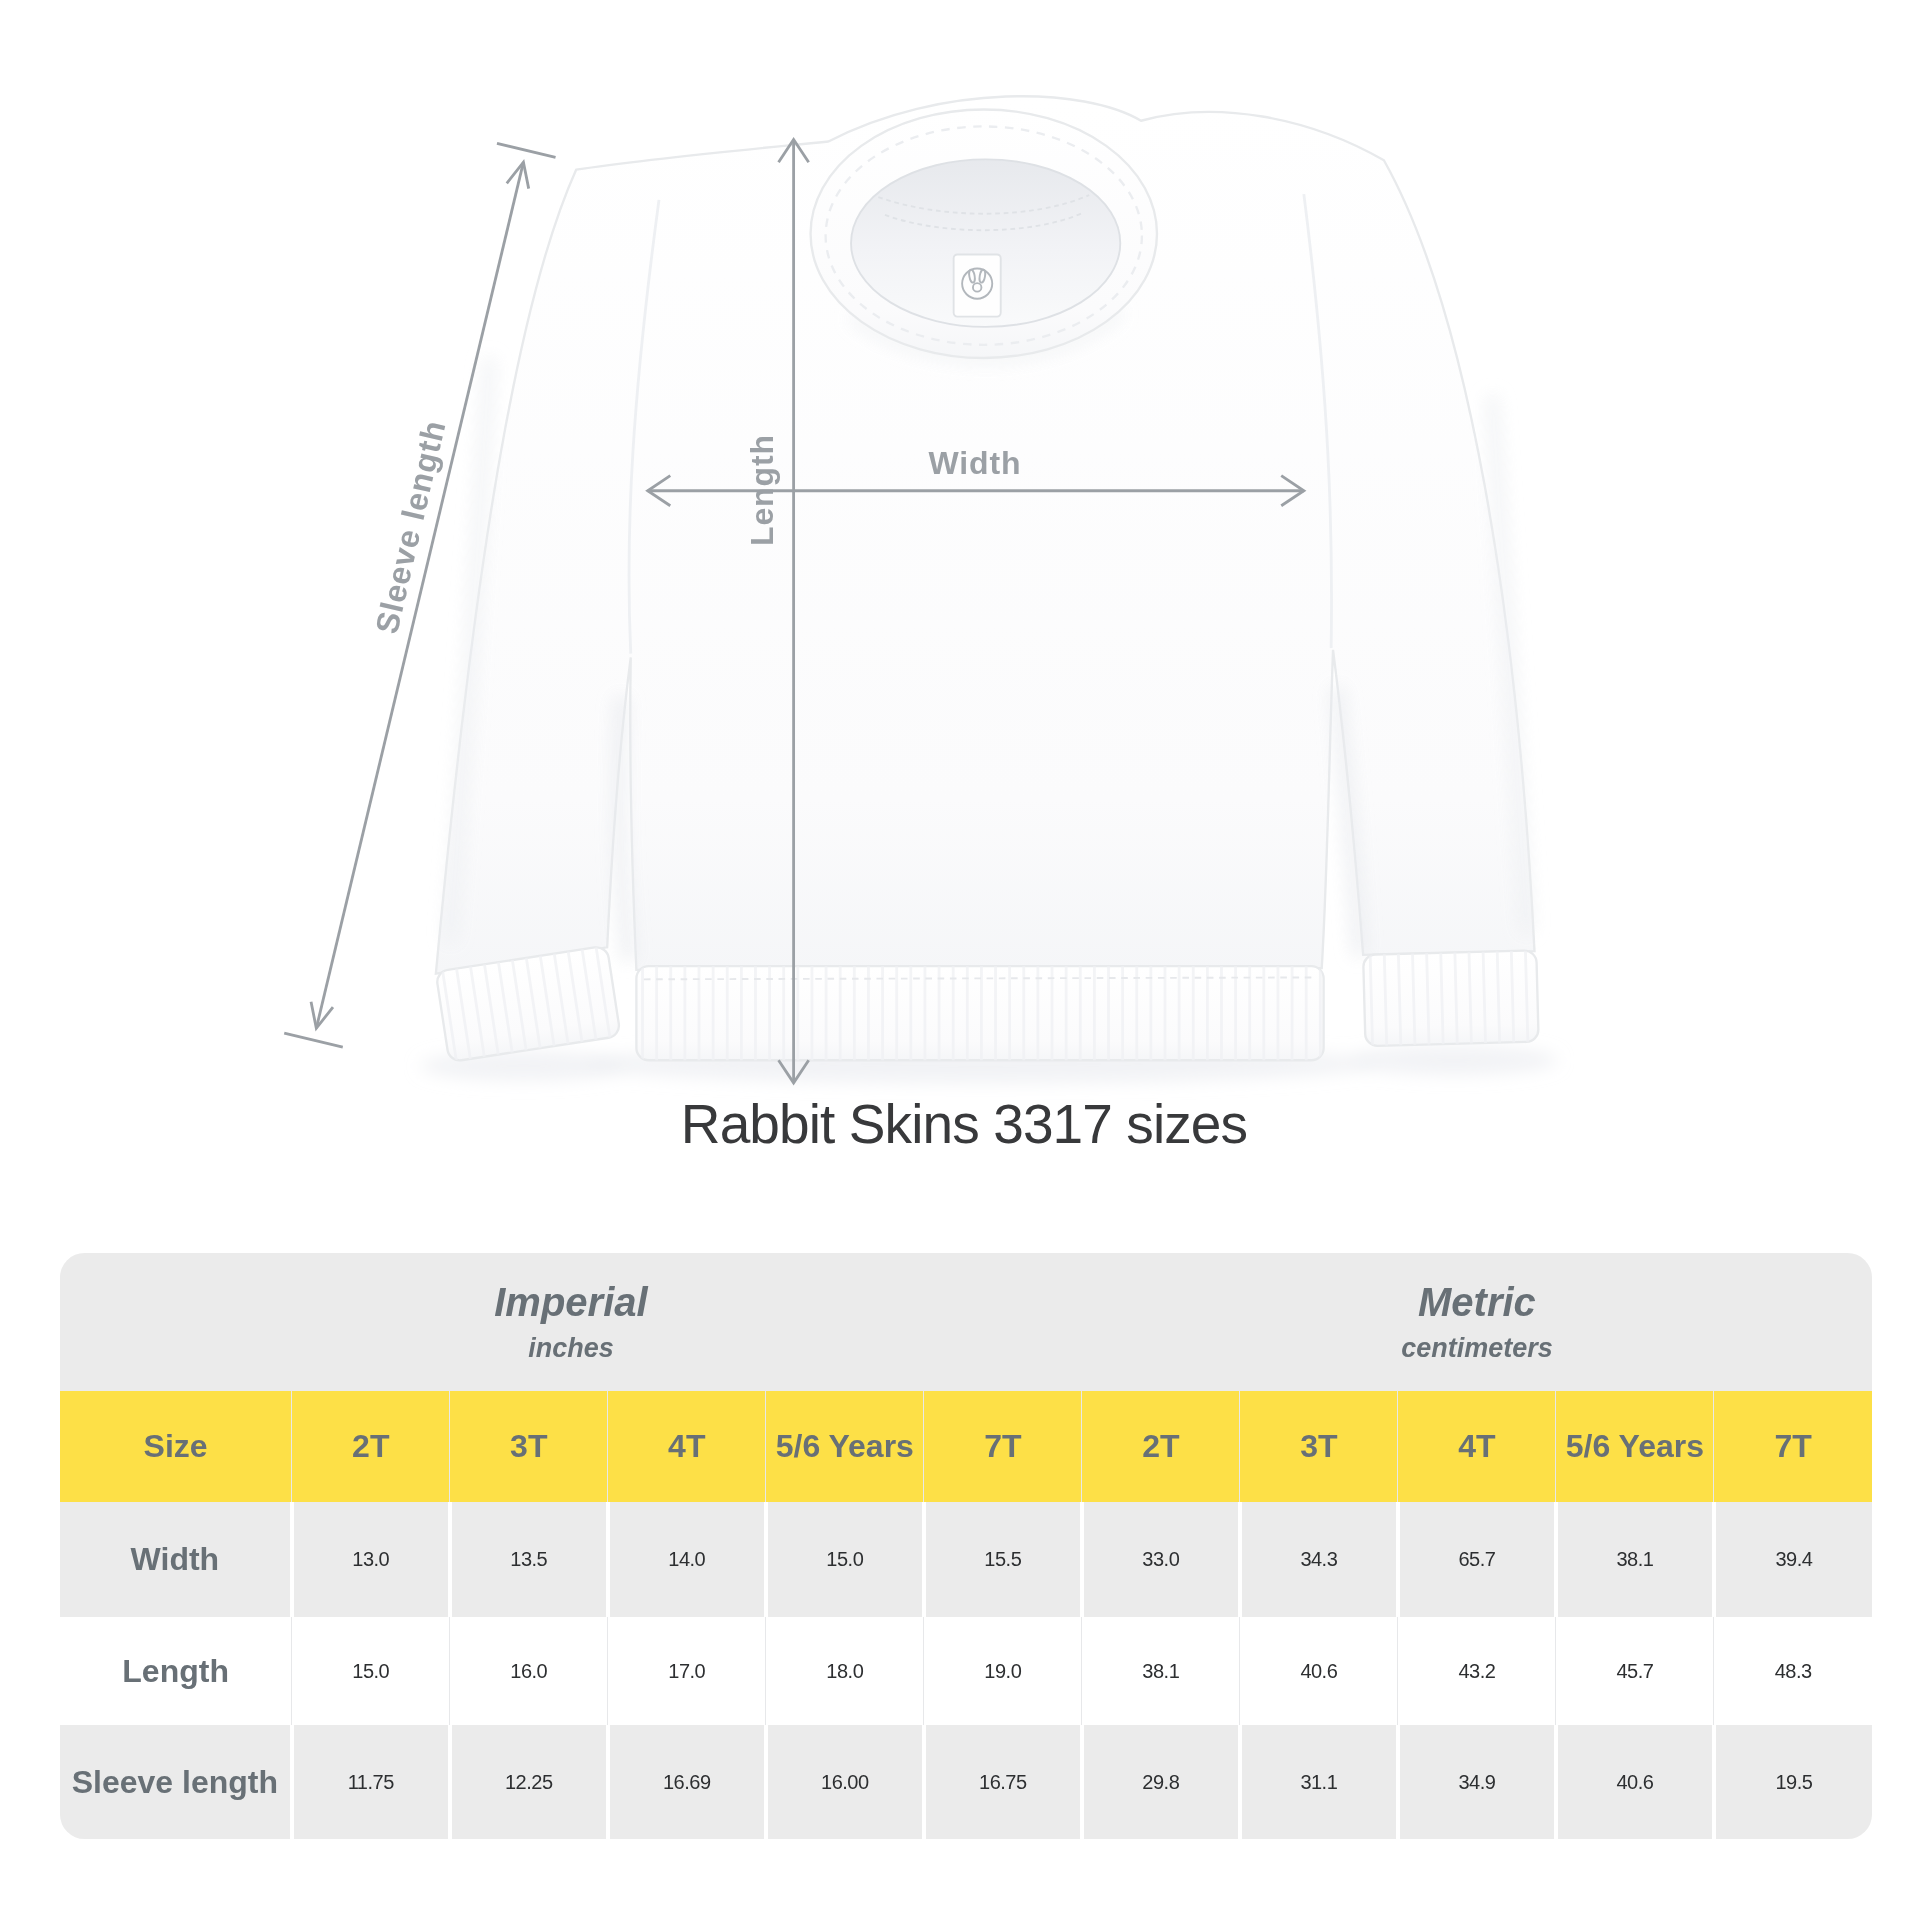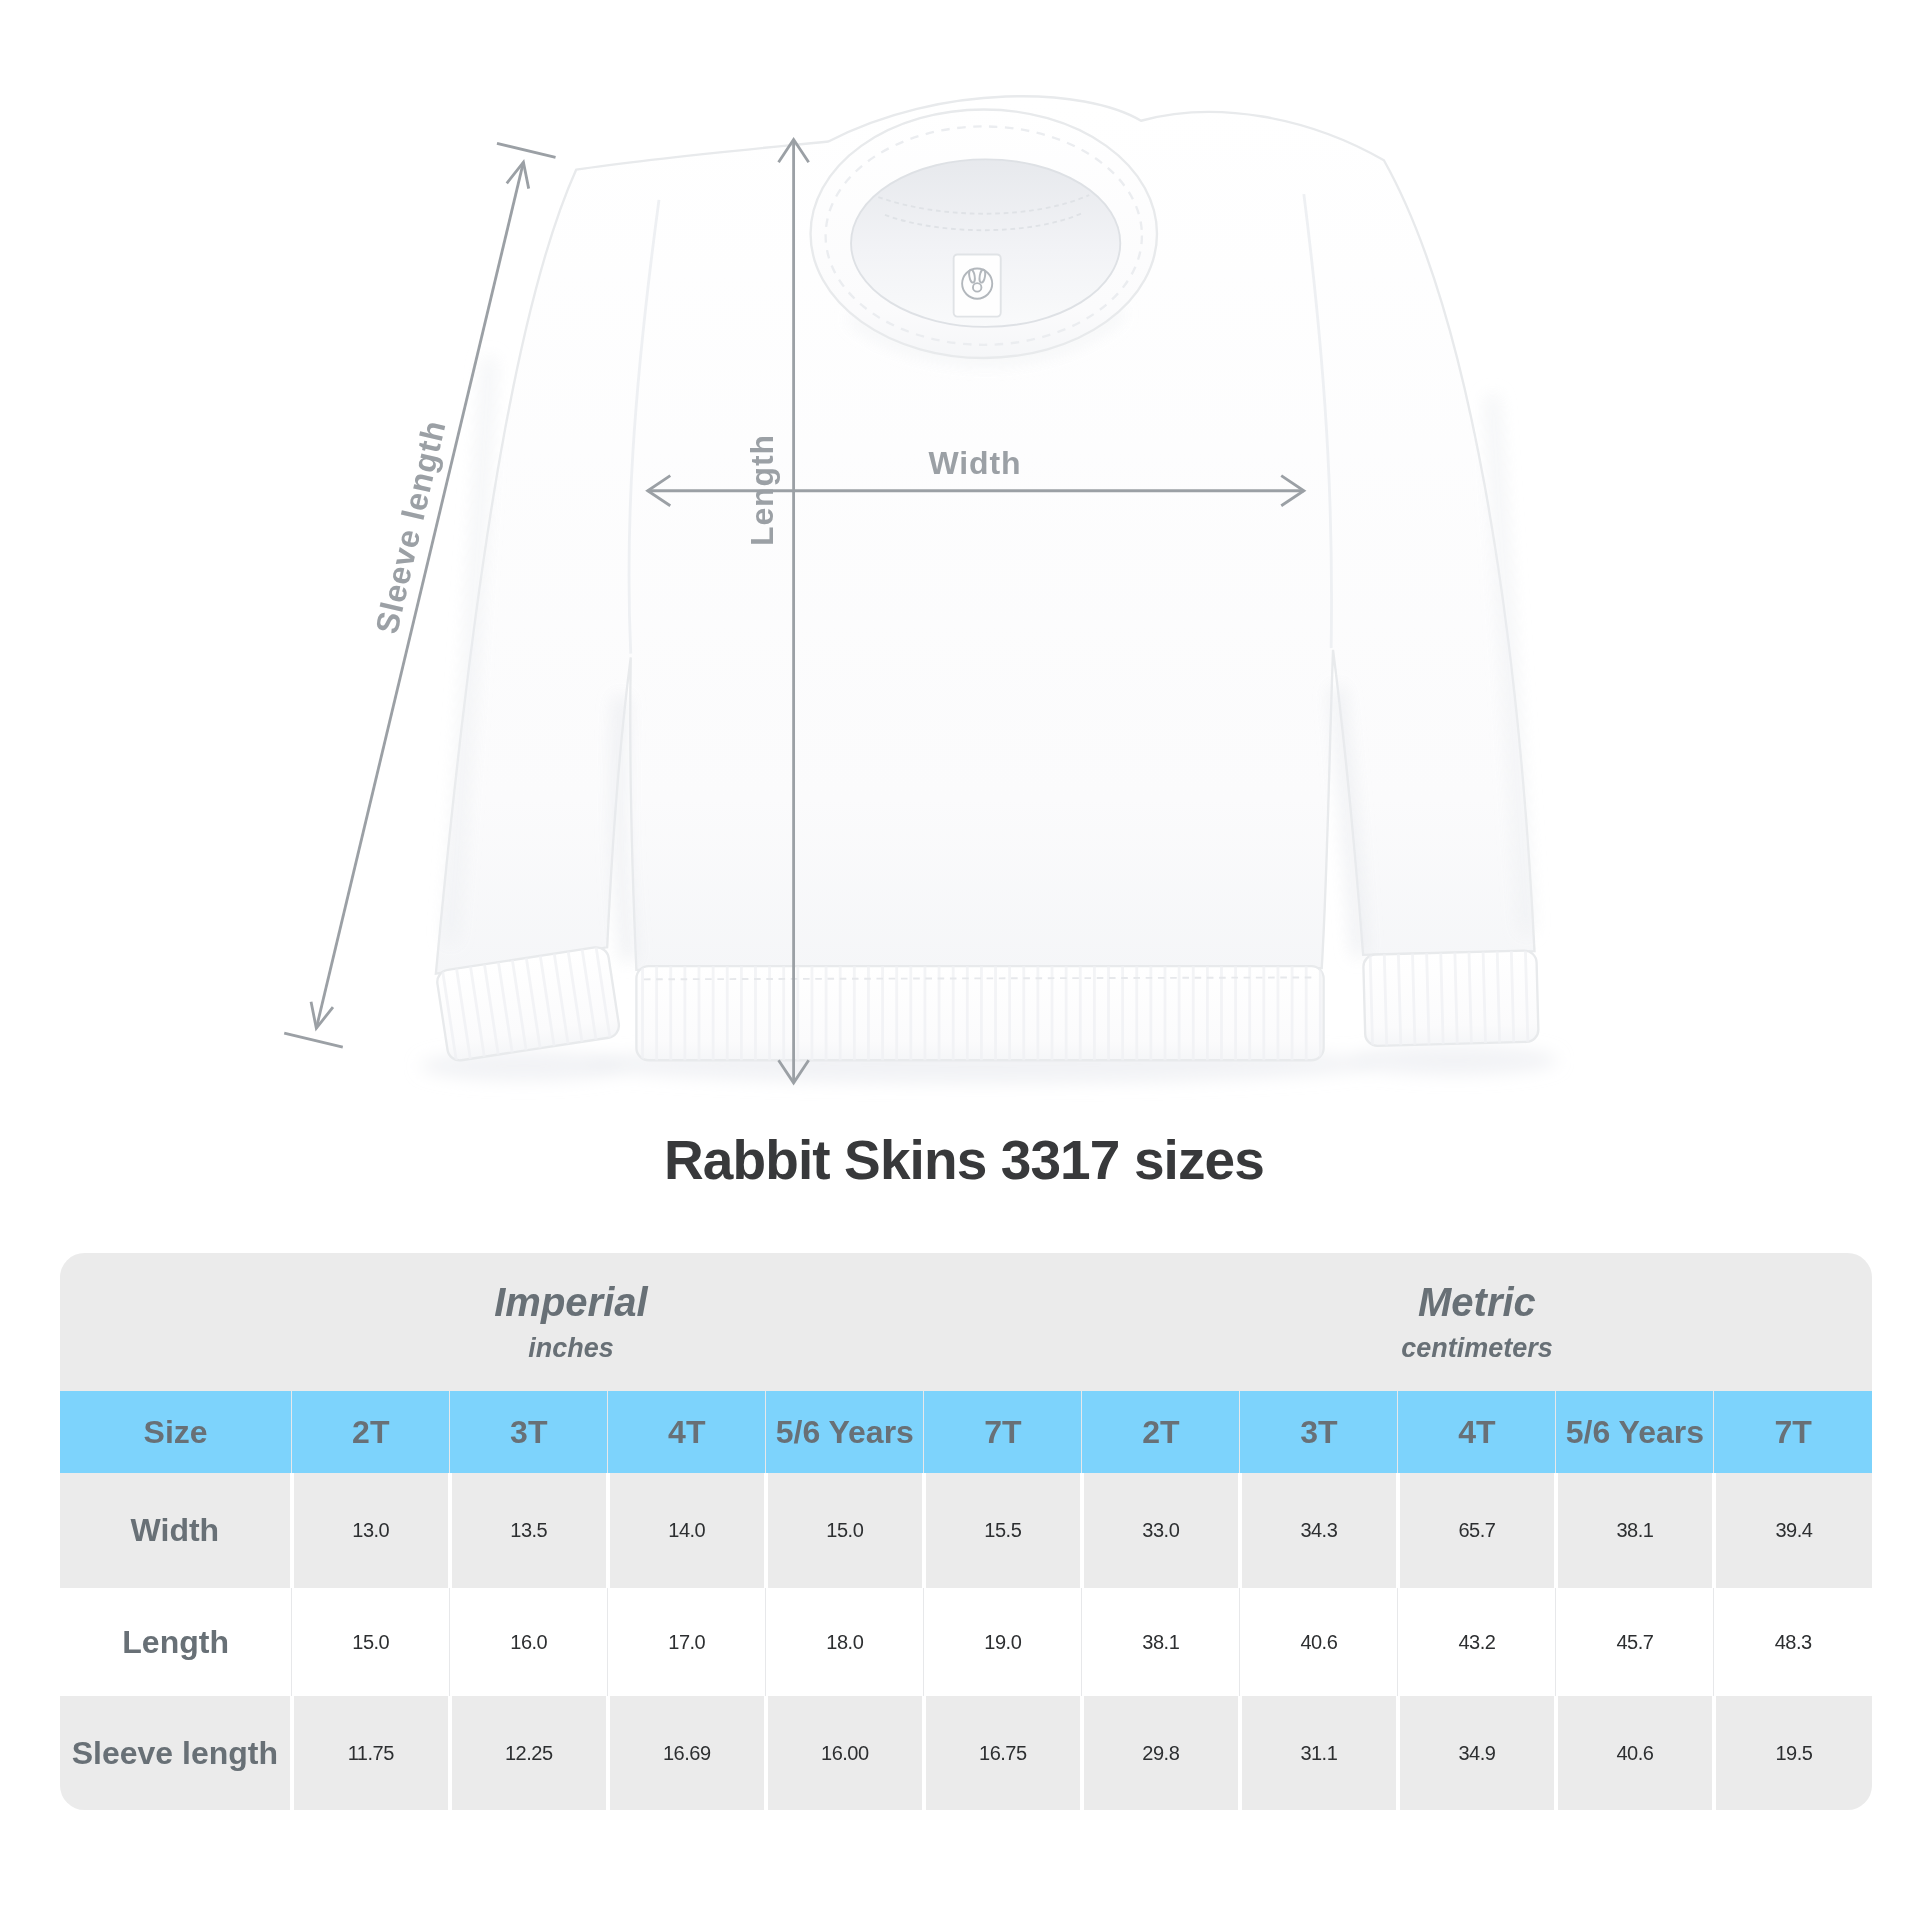--- a/index.html
+++ b/index.html
@@ -18,35 +18,35 @@
   }
   .fig{position:absolute;left:0;top:0;width:1928px;height:1262px;}
   .fig svg{display:block;}
   .meas-label{
     position:absolute;font-weight:bold;font-size:32px;letter-spacing:0.9px;
     color:var(--annotation);white-space:nowrap;transform:translate(-50%,-50%);
   }
   .meas-label.rot-90{transform:translate(-50%,-50%) rotate(-90deg);}
   .meas-label.rot-sleeve{transform:translate(-50%,-50%) rotate(-77deg);}
   .page-title{
-    position:absolute;top:1128px;left:0;width:100%;text-align:center;
-    font-size:55px;font-weight:bold;letter-spacing:-0.9px;color:var(--title-text);
+    position:absolute;top:1092px;left:0;width:100%;text-align:center;
+    font-size:55px;font-weight:normal;letter-spacing:-0.9px;color:var(--title-text);
   }
   .table-wrap{
     position:absolute;left:60px;top:1253px;width:1812px;
     border-radius:24.5px;overflow:hidden;background:#ffffff;
   }
   table.size-table{width:100%;border-collapse:collapse;table-layout:fixed;}
   col.size-col{width:12.79%;}
   col.data-col{width:8.721%;}
   tr.band-row th{background:var(--band-bg);height:138px;vertical-align:middle;padding:0;}
   .group-label{font-size:40px;font-style:italic;font-weight:bold;color:var(--heading-text);line-height:1.1;}
   .group-sub{font-size:27px;font-style:italic;font-weight:bold;color:var(--heading-text);margin-top:8.5px;}
   tr.cols-row th{
-    background:#7dd3fc;height:82px;font-size:32px;font-weight:bold;
+    background:#fde047;height:111px;font-size:32px;font-weight:bold;
     color:var(--heading-text);text-align:center;vertical-align:middle;padding:0;
   }
   tr.cols-row th + th{border-left:1.9px solid var(--separator-light);}
   tr.data-row th{
     font-size:32px;font-weight:bold;color:var(--heading-text);
     text-align:center;vertical-align:middle;padding:0;
   }
   tr.data-row td{
     font-size:20px;color:var(--table-text);letter-spacing:-0.5px;
     text-align:center;vertical-align:middle;padding:0;

